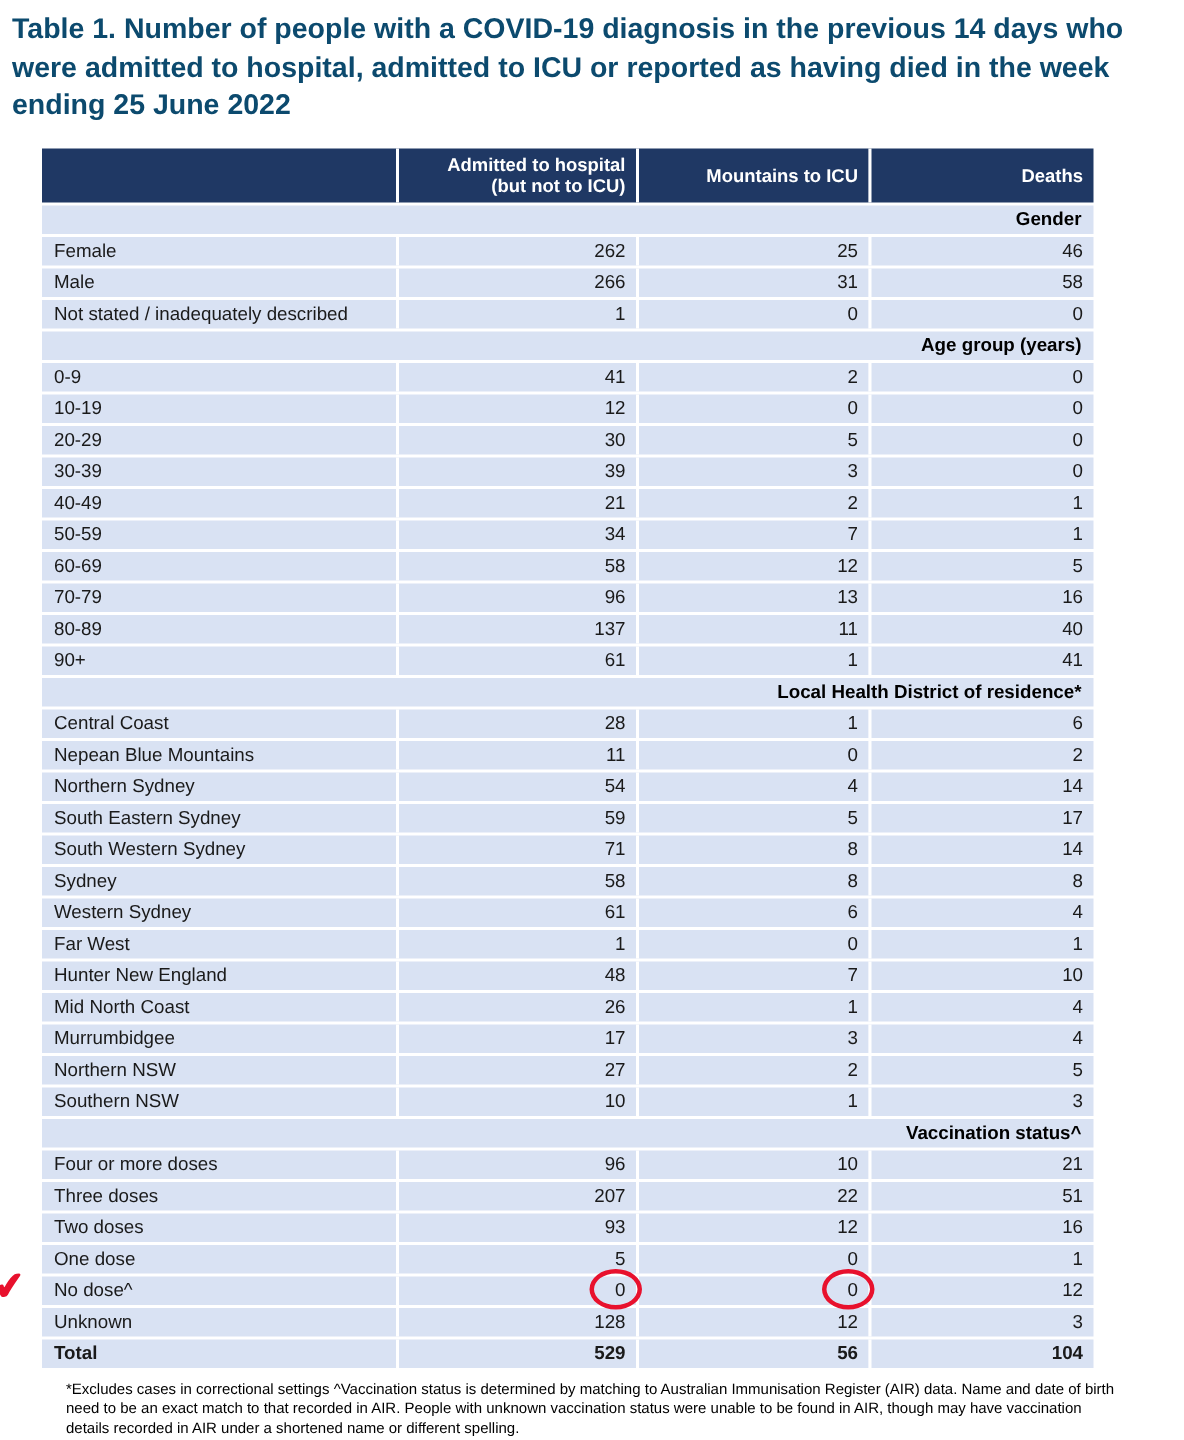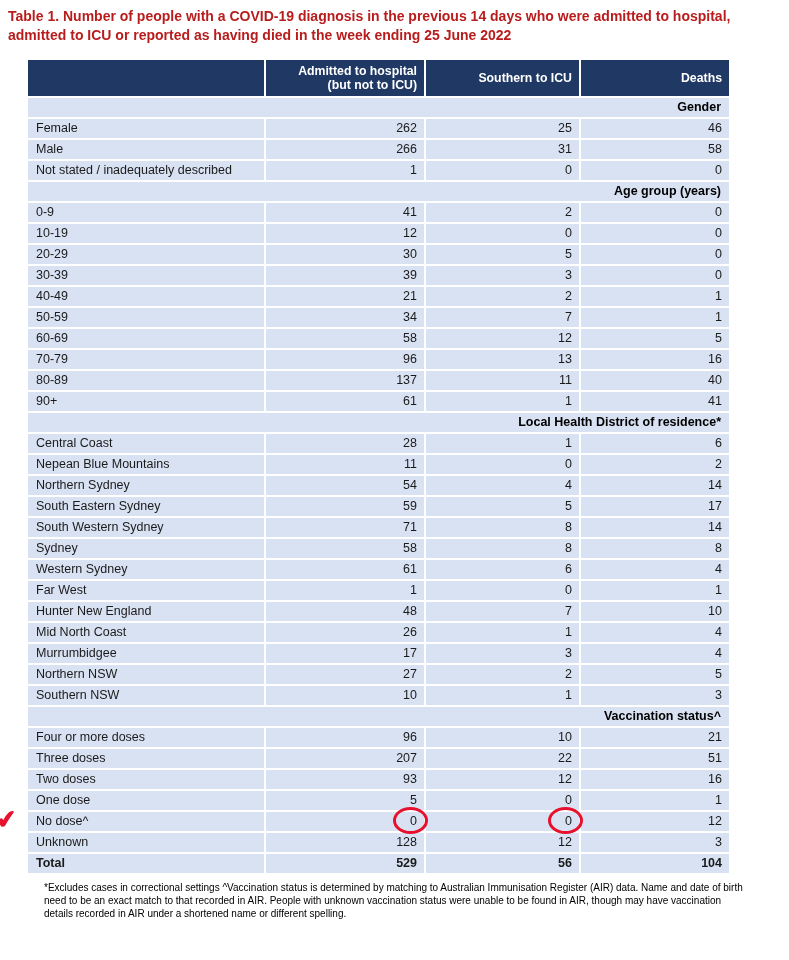--- a/index.html
+++ b/index.html
@@ -5,23 +5,23 @@
   * { box-sizing: border-box; }
   html, body { margin: 0; padding: 0; background: #ffffff; }
   body {
     width: 789px;
     font-family: "Liberation Sans", sans-serif;
     color: #1a1a1a;
   }
   .page { padding: 7px 10px 10px 8px; }
 
   .title {
-    font-size: 14px;
+    font-size: 19px;
     font-weight: bold;
-    color: #b91c1c;
+    color: #0c4a6e;
     margin: 0 0 13px 0;
     line-height: 1.35;
     max-width: 760px;
   }
 
   .table-wrap { margin-left: 20px; width: 701px; }
 
   table {
     width: 701px;
     border-collapse: separate;
@@ -112,21 +112,21 @@
       <colgroup>
         <col class="c0">
           <col class="c1">
           <col class="c2">
           <col class="c3">
       </colgroup>
       <thead>
         <tr>
           <th class="corner"></th>
           <th>Admitted to hospital (but not to ICU)</th>
-          <th>Southern to ICU</th>
+          <th>Mountains to ICU</th>
           <th>Deaths</th>
         </tr>
       </thead>
       <tbody>
           <tr>
             <th class="section-header" colspan="4">Gender</th>
           </tr>
           <tr class="">
             <td class="label-cell">Female</td>
             <td class="num-cell">262</td>

